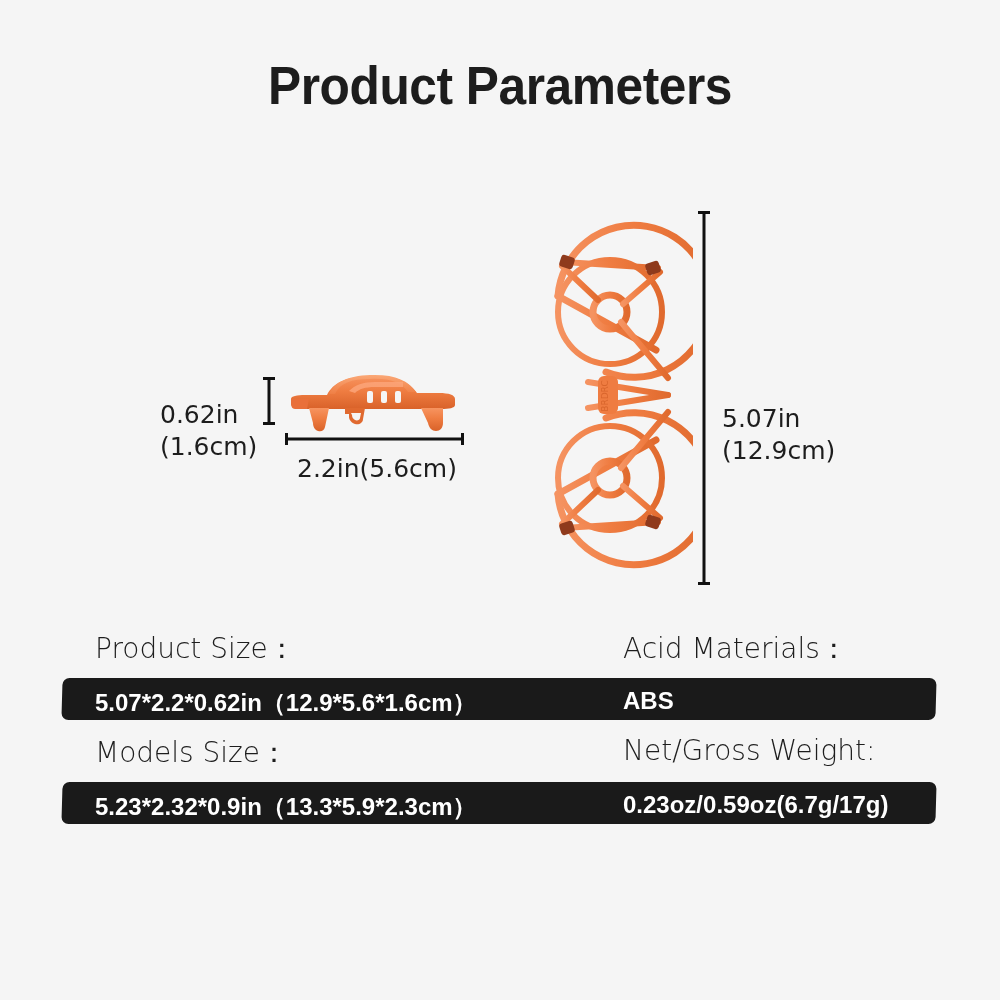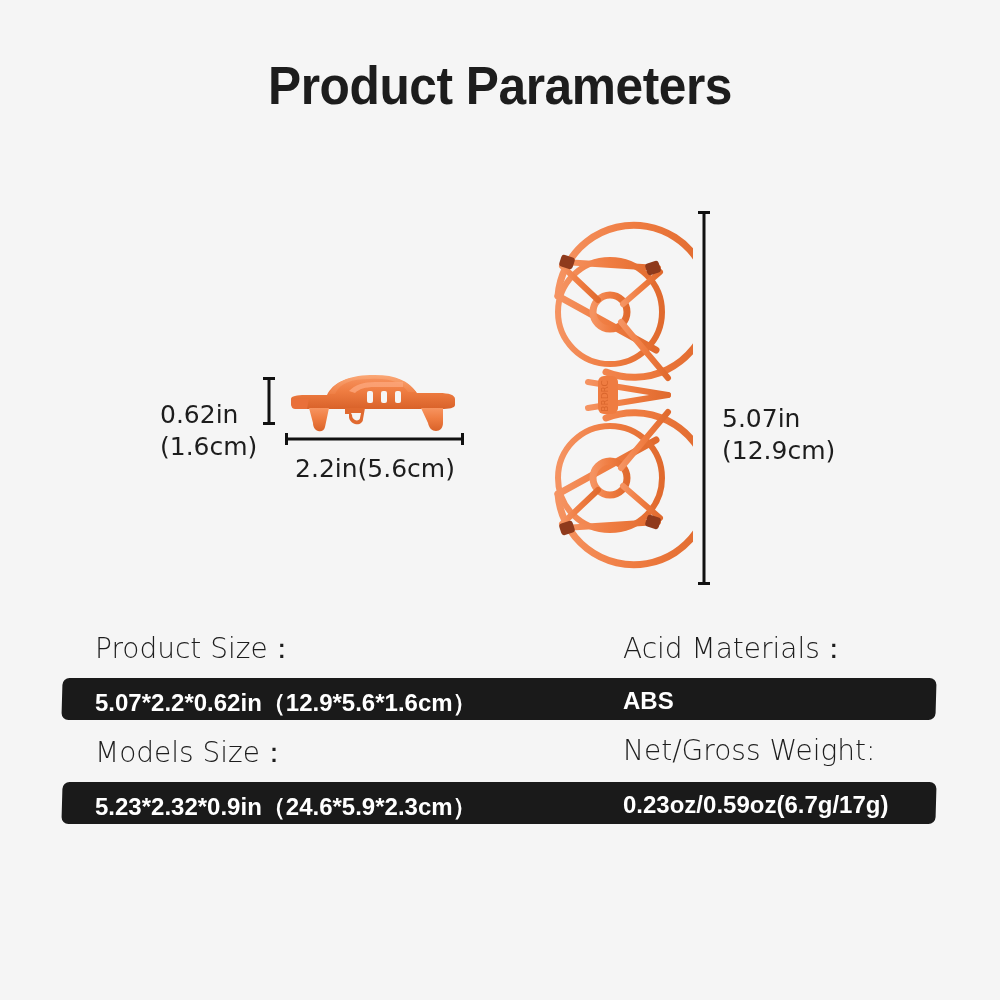--- a/index.html
+++ b/index.html
@@ -68,24 +68,24 @@
     height: 48px;
   }
   #dim-width-line {
     position: absolute;
     left: 285px;
     top: 252px;
     width: 179px;
     height: 14px;
   }
   #dim-width-label {
-    left: 287px;
+    left: 297px;
     top: 273px;
     width: 176px;
-    text-align: center;
+    text-align: left;
   }
 
   
   #guard-view-svg {
     position: absolute;
     left: 528px;
     top: 20px;
   }
   #dim-depth-line {
     position: absolute;
@@ -311,17 +311,17 @@
     </div>
   </div>
 
   <div class="spec-row">
     <div class="spec-labels">
       <div class="spec-label col-a">Models Size：</div>
       <div class="spec-label col-b">Net/Gross Weight:</div>
     </div>
     <div class="spec-bar"></div>
     <div class="spec-values">
-      <div class="spec-value col-a">5.23*2.32*0.9in（24.6*5.9*2.3cm）</div>
+      <div class="spec-value col-a">5.23*2.32*0.9in（13.3*5.9*2.3cm）</div>
       <div class="spec-value col-b">0.23oz/0.59oz(6.7g/17g)</div>
     </div>
   </div>
 </div>
 
 </body></html>

